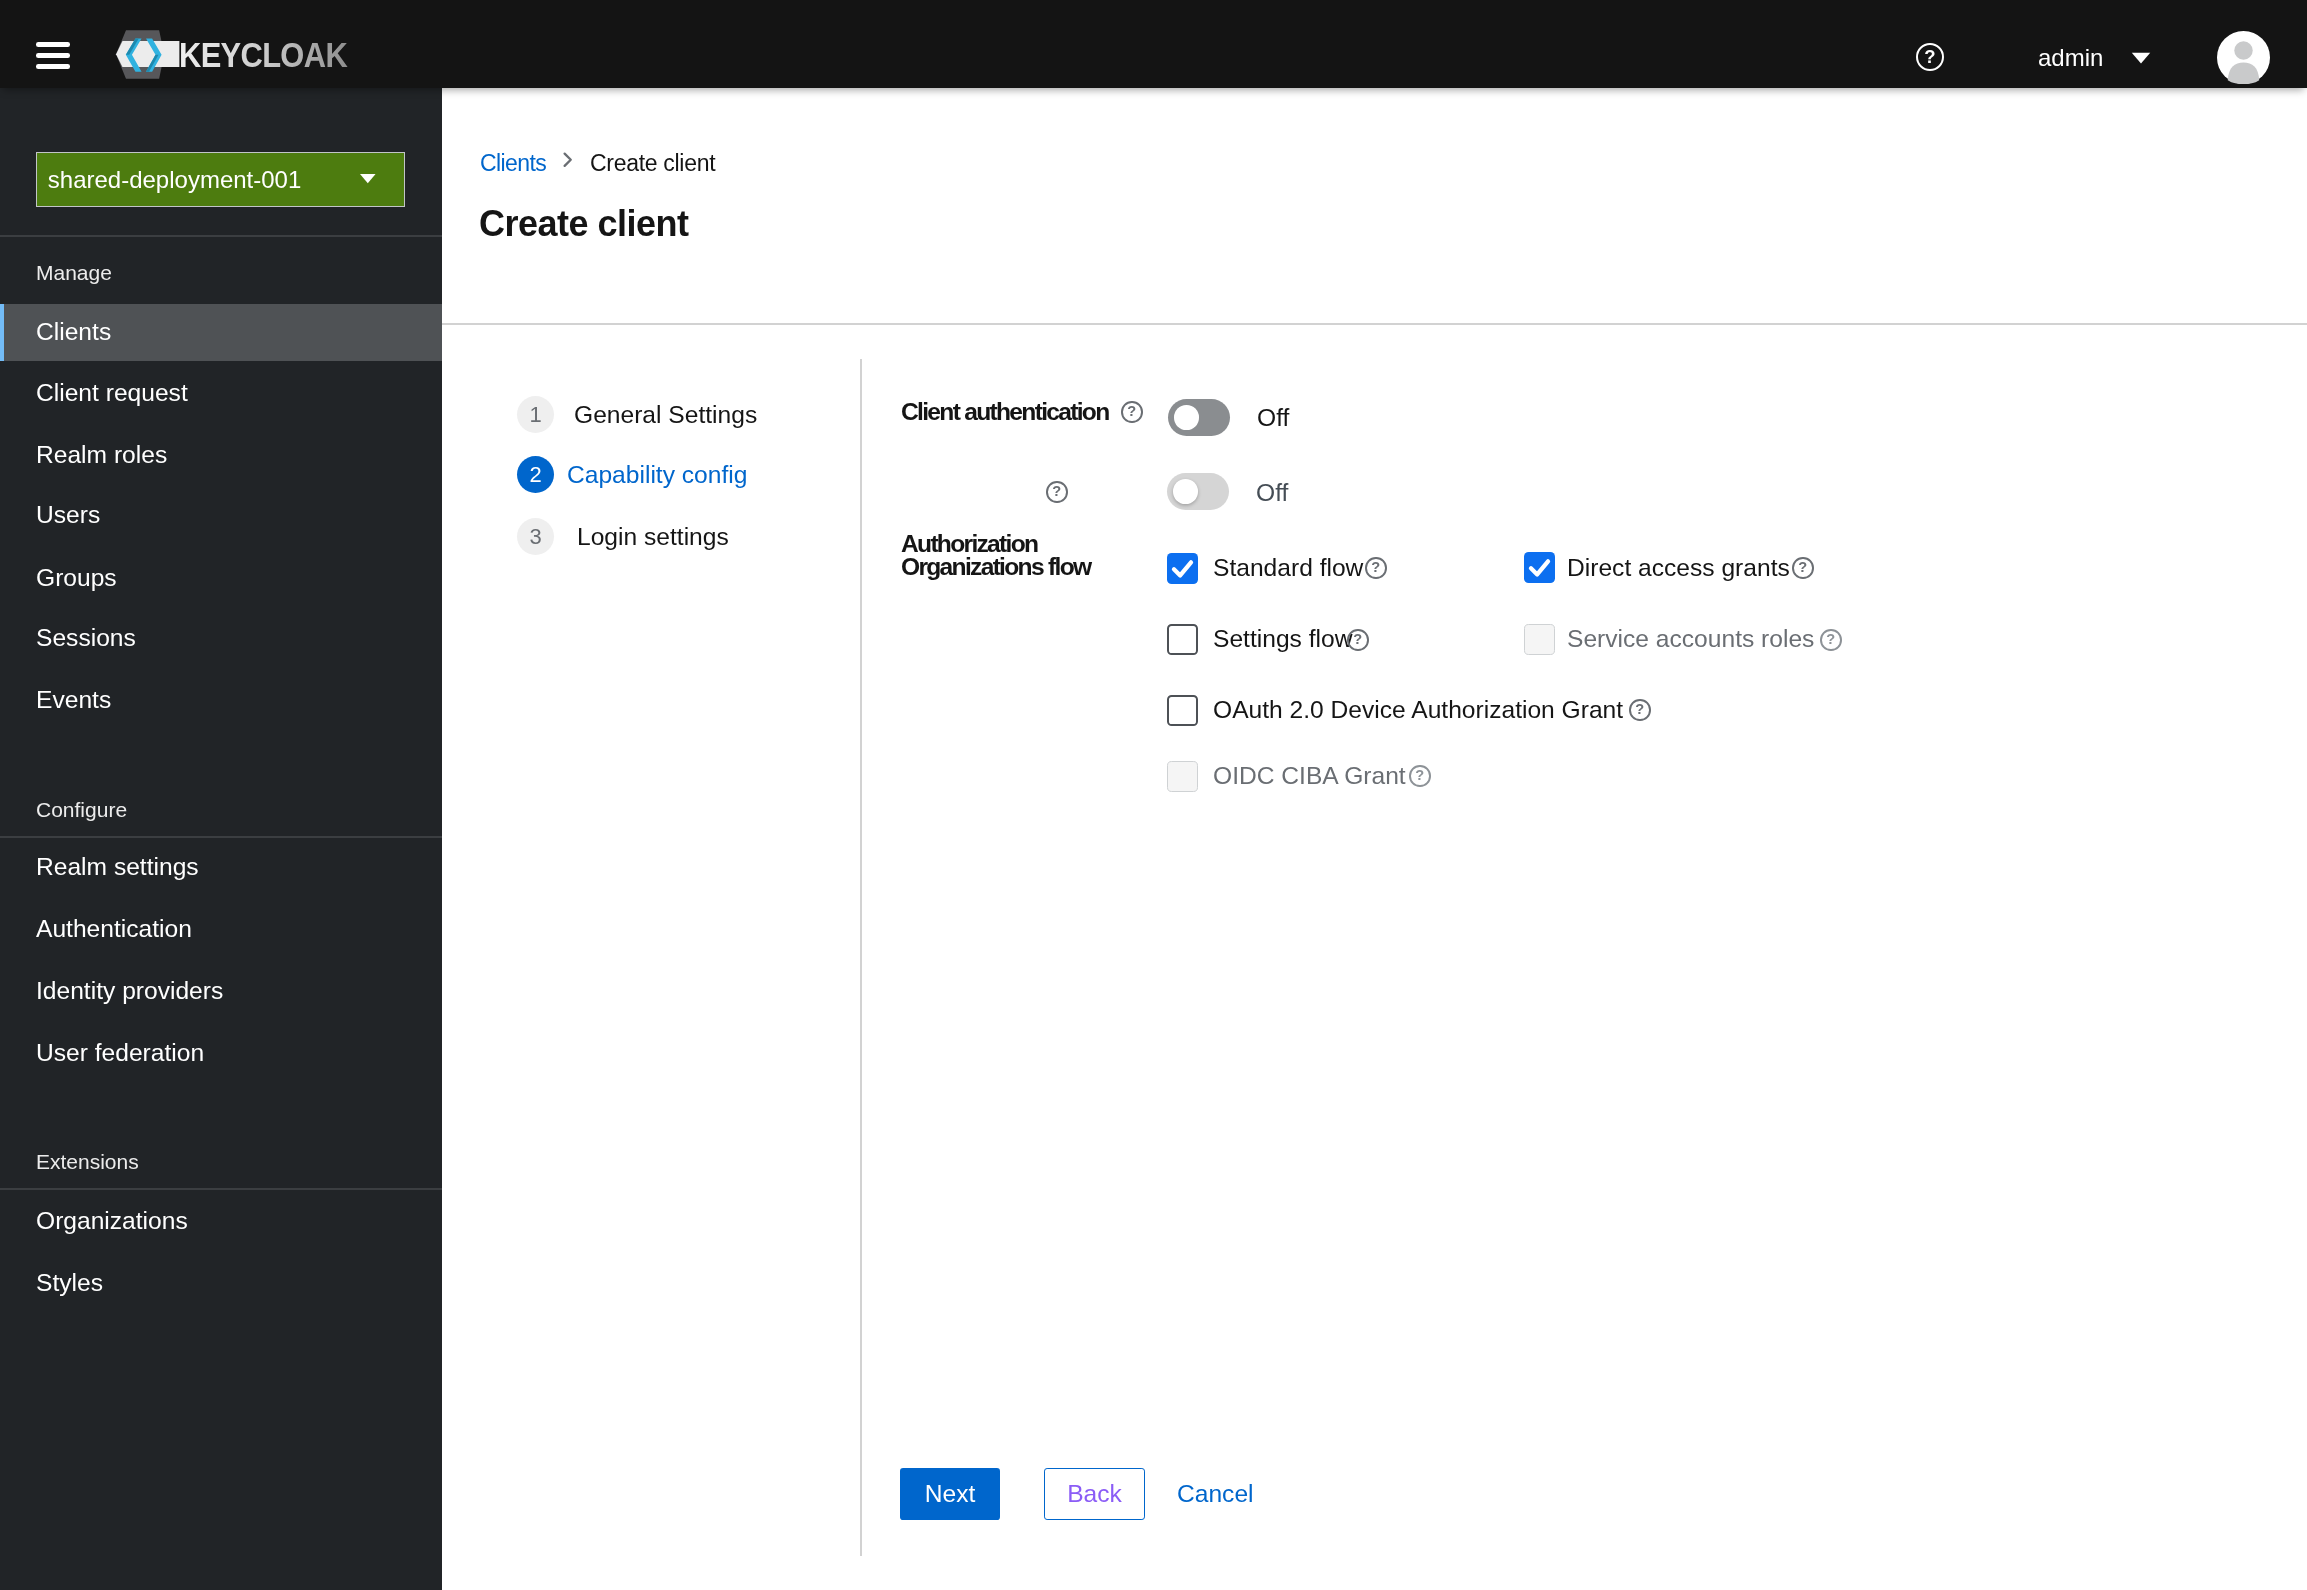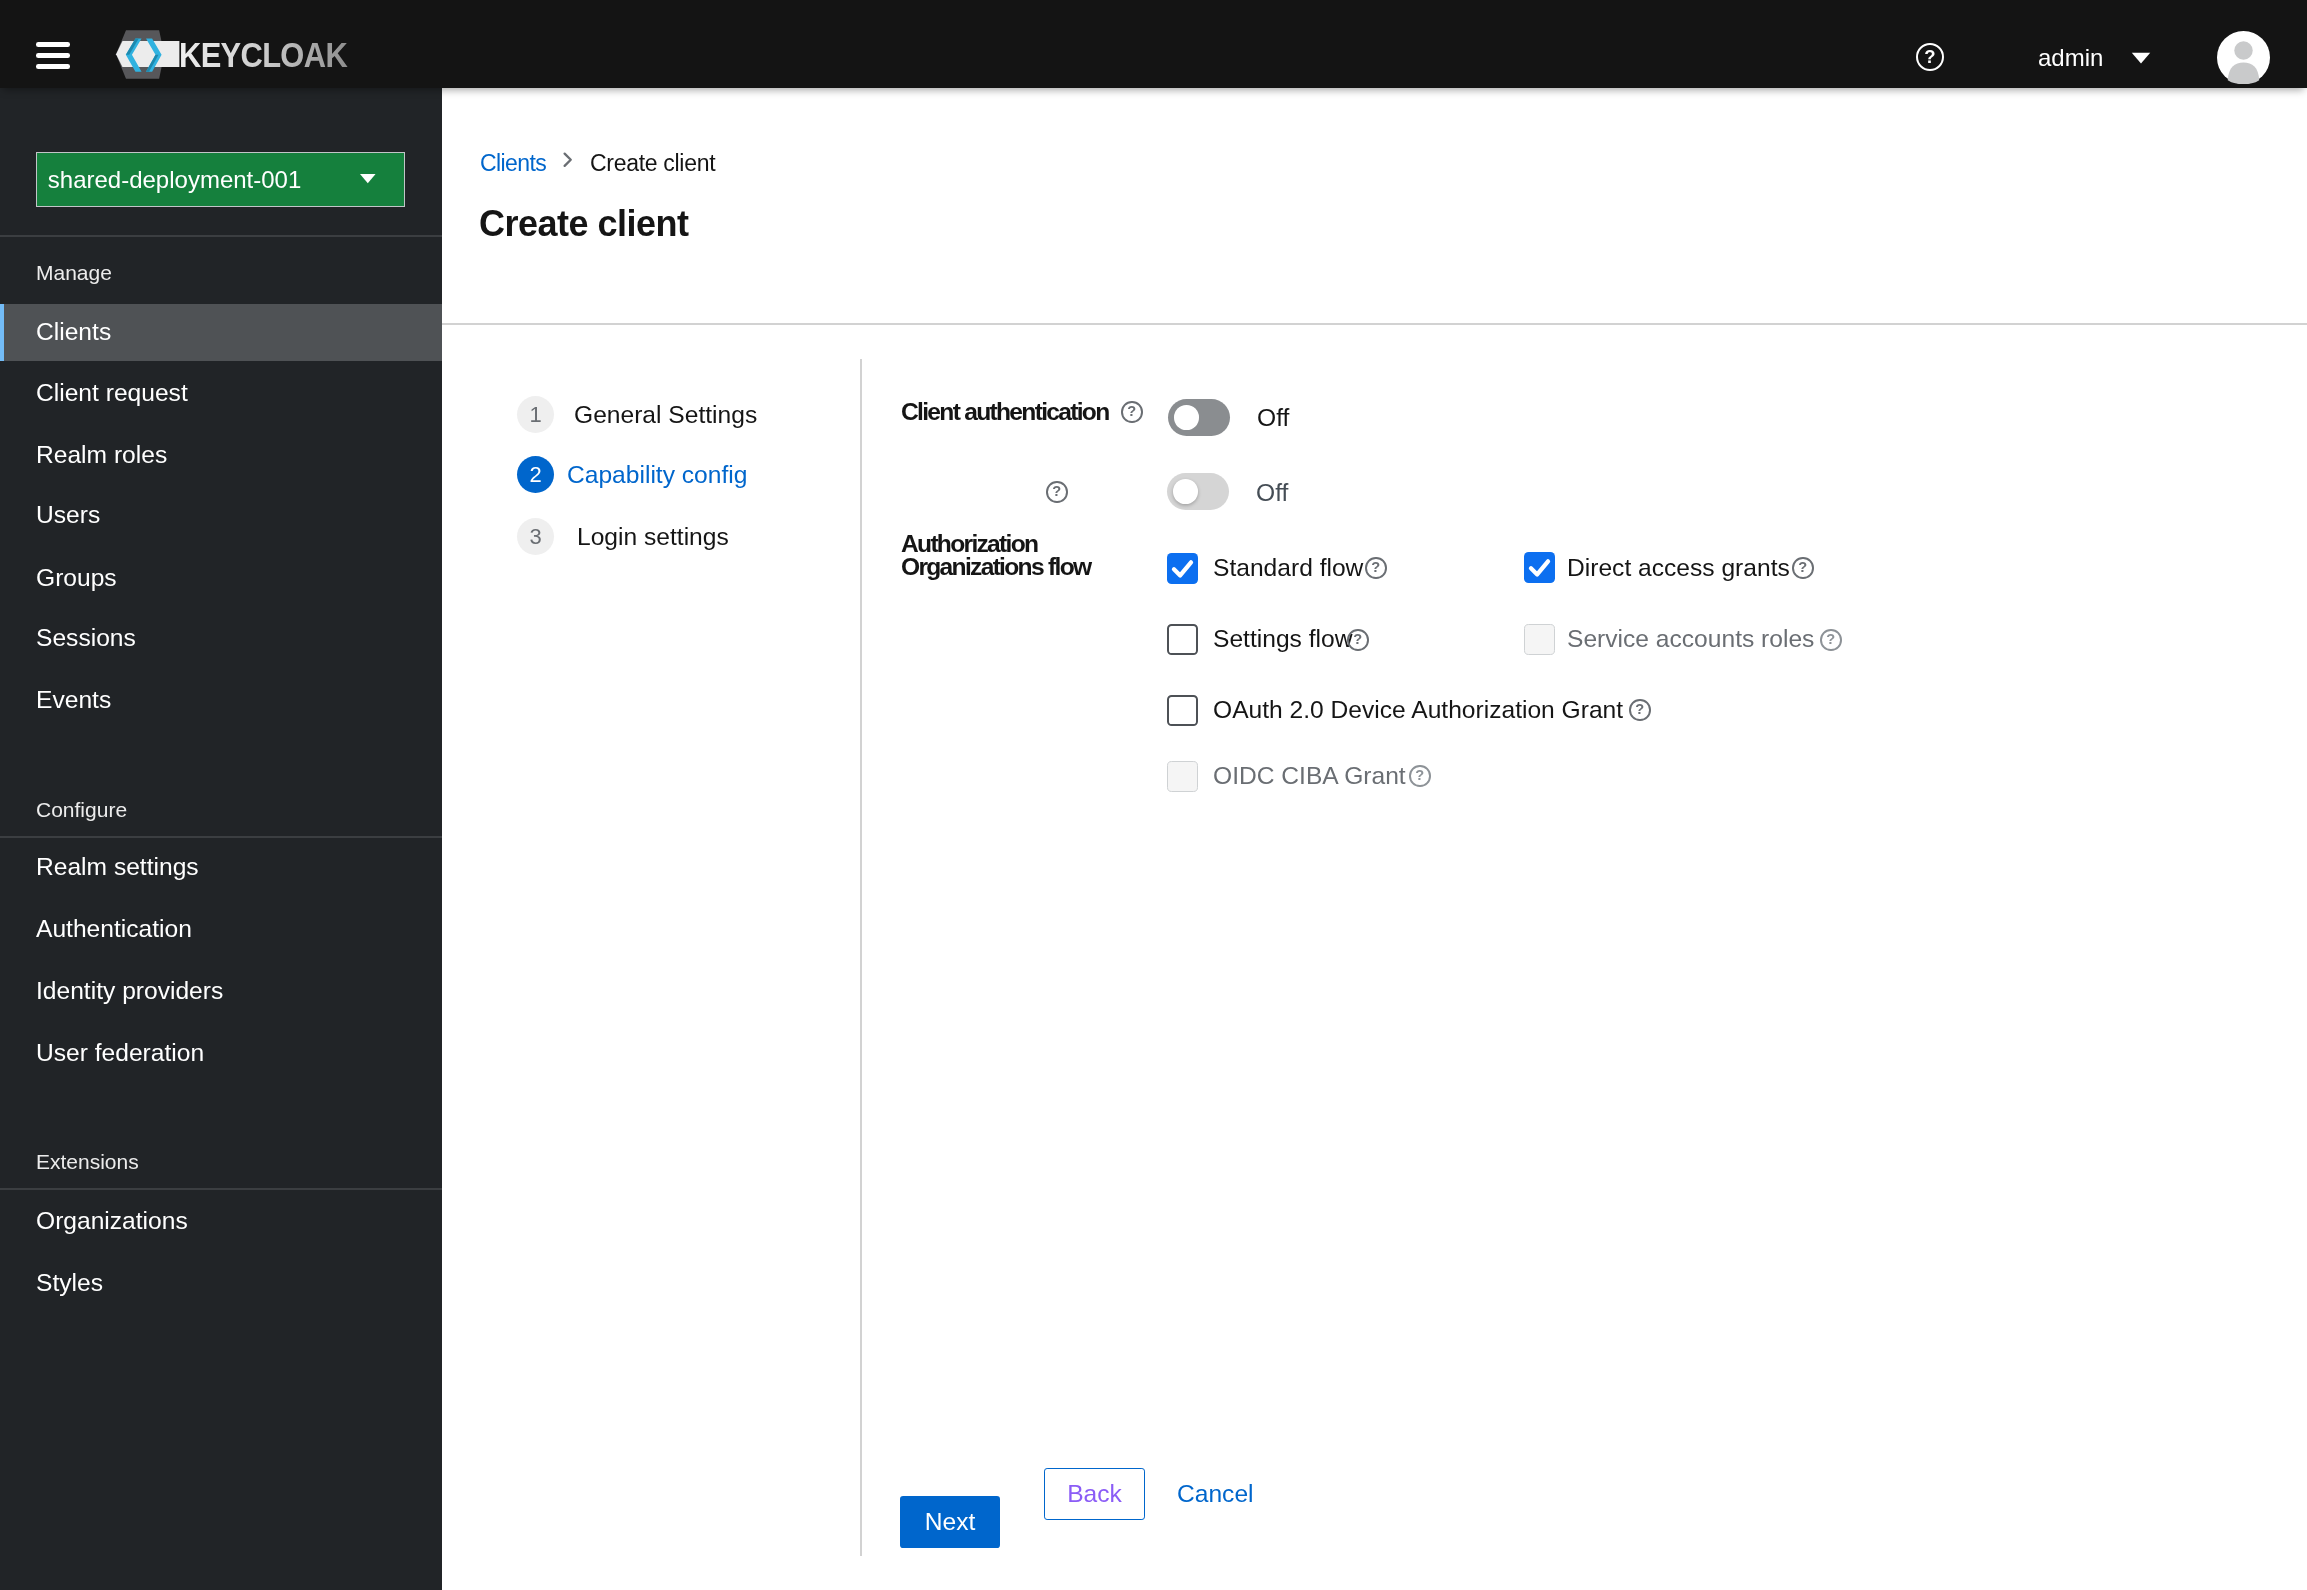--- a/index.html
+++ b/index.html
@@ -4,21 +4,21 @@
 <style>
   * { margin:0; padding:0; box-sizing:border-box; }
   html,body { width:2307px; height:1590px; background:#fff; font-family:"Liberation Sans",sans-serif; overflow:hidden; }
   .abs { position:absolute; }
   #page { position:relative; width:2307px; height:1590px; }
   
   #header { left:0; top:0; width:2307px; height:88px; background:#141414; z-index:5; box-shadow:0 4.6px 7.7px -3.1px rgba(0,0,0,0.35); }
   .hbar { left:36px; width:34px; height:4.6px; background:#ffffff; border-radius:2.3px; }
   
   #sidebar { left:0; top:88px; width:442px; height:1502px; background:#212427; }
-  #realmbox { left:36px; top:64px; width:369px; height:55px; background:#15803d; border:1.5px solid #c2c5c8; display:flex; align-items:center; }
+  #realmbox { left:36px; top:64px; width:369px; height:55px; background:#4d7c0f; border:1.5px solid #c2c5c8; display:flex; align-items:center; }
   #realmbox span { color:#fff; font-size:24px; margin-left:10.8px; letter-spacing:0px; }
   .sep { left:0; width:442px; height:1.5px; background:#3b3e41; }
   .navsec { left:36px; color:#ececec; font-size:21px; line-height:1; }
   .navitem { left:36px; color:#ffffff; font-size:24.6px; line-height:1; }
   #selitem { left:0; top:216px; width:442px; height:57px; background:#4f5255; border-left:4.6px solid #73bcf7; }
   
   #content { left:442px; top:88px; width:1865px; height:1502px; background:#fff; }
   .blue { color:#0066cc; }
   .dark { color:#151515; }
   .gray { color:#6a6e73; }
@@ -168,19 +168,19 @@
     <div class="q dim abs" style="left:1378px; top:541px;">?</div>
 
     <div class="cb off abs" style="left:725px; top:607px;"></div>
     <div class="cblabel dark abs" style="left:771px; top:610px;">OAuth 2.0 Device Authorization Grant</div>
     <div class="q abs" style="left:1187px; top:611px;">?</div>
 
     <div class="cb dis abs" style="left:725px; top:673px;"></div>
     <div class="cblabel gray abs" style="left:771px; top:676px;">OIDC CIBA Grant</div>
     <div class="q dim abs" style="left:967px; top:677px;">?</div>
 
-    <div class="btn abs" style="left:458px; top:1380px; width:100px; height:52px; background:#0066cc; color:#fff;margin-top:28px;">Next</div>
+    <div class="btn abs" style="left:458px; top:1380px; width:100px; height:52px; background:#0066cc; color:#fff;">Next</div>
     <div class="btn abs" style="left:602px; top:1380px; width:101px; height:52px; background:#fff; color:#8b5cf6; border:1.5px solid #0066cc;">Back</div>
     <div class="abs blue" style="left:735px; top:1394px; font-size:24.6px; line-height:1;">Cancel</div>
   </div>
 
 </div>
 
 
 </body></html>

